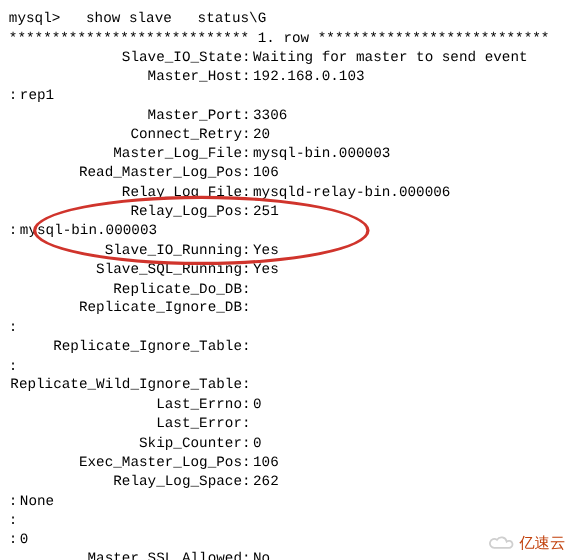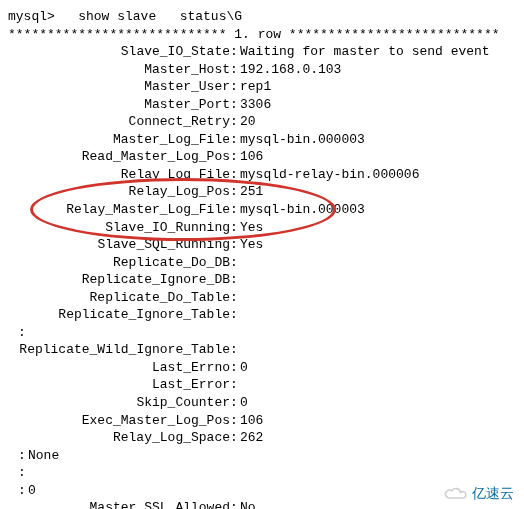--- a/index.html
+++ b/index.html
@@ -12,21 +12,20 @@
       color: #000000;
       width: 524px;
       height: 509px;
       box-sizing: border-box;
       position: relative;
       overflow: hidden;
     }
     .row {
       display: flex;
       white-space: pre;
-      margin-left: 10px;
     }
     .label {
       width: 212px;
       text-align: right;
     }
     .sep {
       width: 10px;
       text-align: left;
     }
     .val {
@@ -45,21 +44,21 @@
       pointer-events: none;
       left: 30px;
       top: 178px;
       width: 300px;
       height: 57px;
     }
     .watermark {
       position: absolute;
       right: 10px;
       bottom: 6px;
-      color: #0369a1;
+      color: #c2410c;
       font-family: sans-serif;
       font-size: 14px;
       display: flex;
       align-items: center;
       gap: 4px;
     }
     .watermark svg {
       width: 26px;
       height: 16px;
       fill: none;
@@ -69,33 +68,33 @@
   </style>
 </head>
 <body>
 
 <div class="promptline">mysql&gt;   show slave   status\G</div>
 <div class="headerline">**************************** 1. row ***************************</div>
 
 <div id="rows">
     <div class="row"><span class="label">Slave_IO_State</span><span class="sep">: </span><span class="val">Waiting for master to send event</span></div>
     <div class="row"><span class="label">Master_Host</span><span class="sep">: </span><span class="val">192.168.0.103</span></div>
-    <div class="row"><span class="label">Master_User</span><span class="sep">: </span><span class="val">rep1</span></div>
+    <div class="row"><span class="sep">: </span><span class="val">rep1</span></div>
     <div class="row"><span class="label">Master_Port</span><span class="sep">: </span><span class="val">3306</span></div>
     <div class="row"><span class="label">Connect_Retry</span><span class="sep">: </span><span class="val">20</span></div>
     <div class="row"><span class="label">Master_Log_File</span><span class="sep">: </span><span class="val">mysql-bin.000003</span></div>
     <div class="row"><span class="label">Read_Master_Log_Pos</span><span class="sep">: </span><span class="val">106</span></div>
     <div class="row"><span class="label">Relay_Log_File</span><span class="sep">: </span><span class="val">mysqld-relay-bin.000006</span></div>
     <div class="row"><span class="label">Relay_Log_Pos</span><span class="sep">: </span><span class="val">251</span></div>
-    <div class="row"><span class="label">Relay_Master_Log_File</span><span class="sep">: </span><span class="val">mysql-bin.000003</span></div>
+    <div class="row"><span class="sep">: </span><span class="val">mysql-bin.000003</span></div>
     <div class="row"><span class="label">Slave_IO_Running</span><span class="sep">: </span><span class="val">Yes</span></div>
     <div class="row"><span class="label">Slave_SQL_Running</span><span class="sep">: </span><span class="val">Yes</span></div>
     <div class="row"><span class="label">Replicate_Do_DB</span><span class="sep">: </span><span class="val"></span></div>
     <div class="row"><span class="label">Replicate_Ignore_DB</span><span class="sep">: </span><span class="val"></span></div>
-    <div class="row"><span class="label">Replicate_Do_Table</span><span class="sep">: </span><span class="val"></span></div>
+    <div class="row"><span class="sep">: </span><span class="val"></span></div>
     <div class="row"><span class="label">Replicate_Ignore_Table</span><span class="sep">: </span><span class="val"></span></div>
     <div class="row"><span class="sep">: </span><span class="val"></span></div>
     <div class="row"><span class="label">Replicate_Wild_Ignore_Table</span><span class="sep">: </span><span class="val"></span></div>
     <div class="row"><span class="label">Last_Errno</span><span class="sep">: </span><span class="val">0</span></div>
     <div class="row"><span class="label">Last_Error</span><span class="sep">: </span><span class="val"></span></div>
     <div class="row"><span class="label">Skip_Counter</span><span class="sep">: </span><span class="val">0</span></div>
     <div class="row"><span class="label">Exec_Master_Log_Pos</span><span class="sep">: </span><span class="val">106</span></div>
     <div class="row"><span class="label">Relay_Log_Space</span><span class="sep">: </span><span class="val">262</span></div>
     <div class="row"><span class="sep">: </span><span class="val">None</span></div>
     <div class="row"><span class="sep">: </span><span class="val"></span></div>

